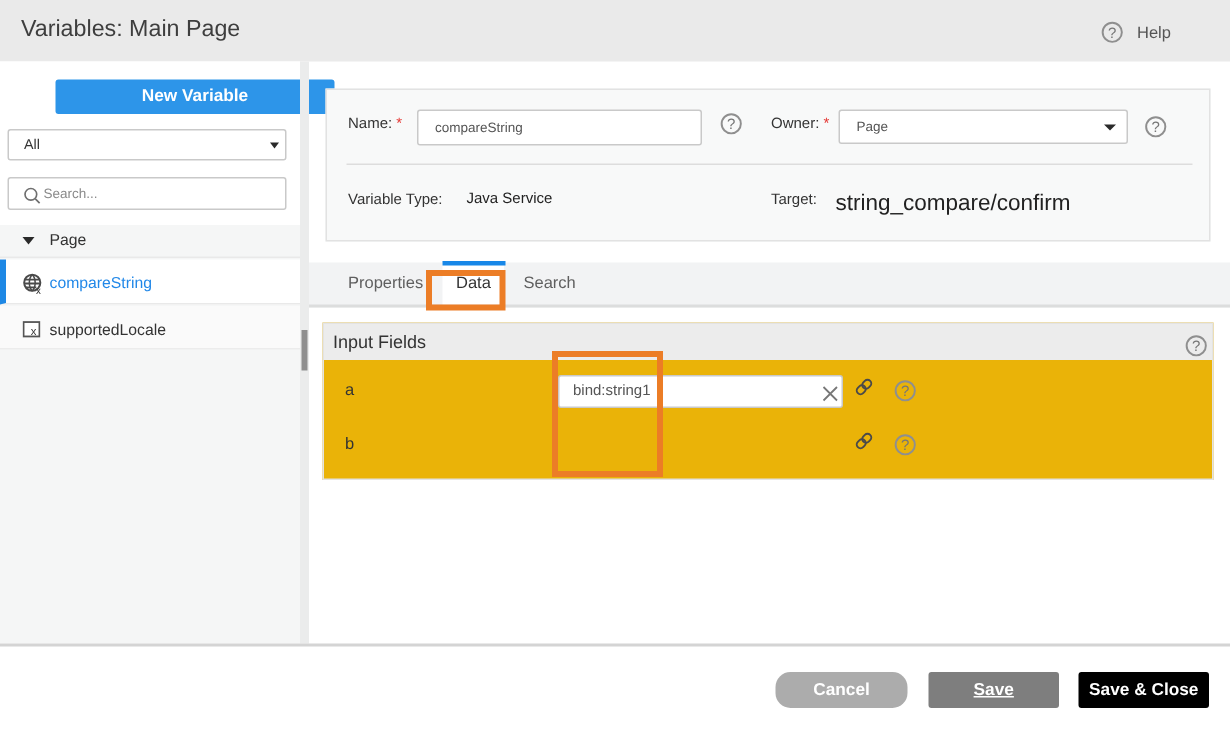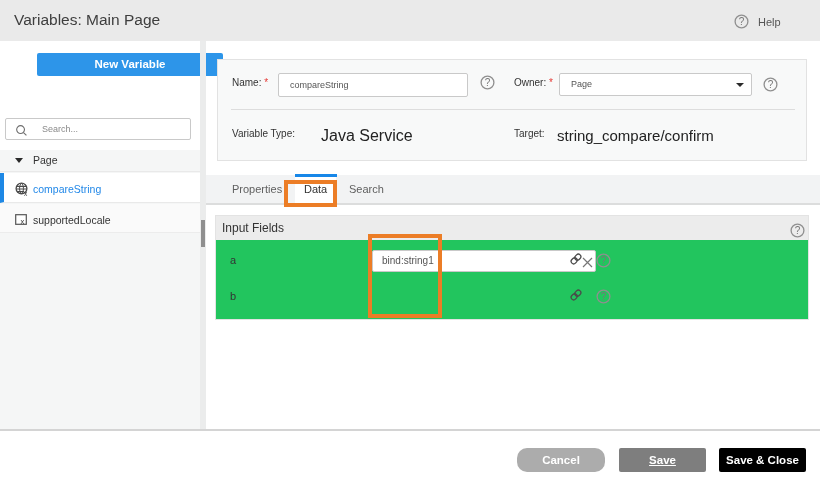--- a/index.html
+++ b/index.html
@@ -12,21 +12,21 @@
 .help { left:758px; top:16px; font-size:11px; color:#555; }
 .helpic { left:734px; top:14px; }
 
 
 .lpanel { left:0; top:41px; width:200px; height:388px; background:#fff; }
 .scrolltrack { left:200px; top:41px; width:6px; height:388px; background:#ebecec; }
 .scrollthumb { left:201px; top:220px; width:4px; height:27px; background:#8f8f8f; }
 .newvar { left:5px; top:12px; width:186px; height:23px; background:#2d95e9; border-radius:2px; color:#fff; font-weight:bold; font-size:11.5px; text-align:center; line-height:23px;margin-left:32px; }
 .allsel { left:5px; top:45px; width:186px; height:21px; border:1px solid #c9c9c9; border-radius:2px; background:#fff; font-size:9.5px; color:#333; line-height:19px; padding-left:10px; }
 .allcaret { right:4.5px; top:8px; width:0; height:0; border-left:3.5px solid transparent; border-right:3.5px solid transparent; border-top:4.5px solid #2a2a2a; }
-.search { left:5px; top:77px; width:186px; height:22px; border:1px solid #c9c9c9; border-radius:2px; background:#fff; font-size:9px; color:#8a8a8a; line-height:20px; padding-left:36px; }
+.search { left:5px; top:77px; width:186px; height:22px; border:1px solid #c9c9c9; border-radius:2px; background:#fff; font-size:9px; color:#8a8a8a; line-height:20px; padding-left:23px; }
 .tree { left:0; top:109px; width:200px; height:279px; background:#f5f6f6; }
 .rowpage { left:0; top:0; width:200px; height:22px; background:#f5f6f6; border-bottom:1px solid #e9e9e9; }
 .pagecaret { left:15px; top:8px; width:0; height:0; border-left:4.5px solid transparent; border-right:4.5px solid transparent; border-top:5.5px solid #2a2a2a; }
 .pagetext { left:33px; top:4px; font-size:10.5px; color:#333; }
 .rowcmp { left:0; top:23px; width:200px; height:30px; background:#fff; border-left:4px solid #1e88e5; border-bottom:1px solid #e9e9e9; }
 .cmptext { left:29px; top:10px; font-size:10.5px; color:#2288e8; }
 .rowloc { left:0; top:54px; width:200px; height:29px; background:#fafafa; border-bottom:1px solid #ececec; }
 .loctext { left:33px; top:10px; font-size:10.5px; color:#333; }
 
 
@@ -41,24 +41,24 @@
 .carddiv { left:13px; top:49px; width:564px; height:1px; background:#ddd; }
 
 
 .tabactive { left:89px; top:0; width:41px; height:28px; background:#fff; }
 .tabblue { left:89px; top:-1px; width:41.5px; height:2.5px; background:#1787e8; }
 .tabtxt { font-size:11px; color:#5f5f5f; top:0; height:28px; line-height:28px; }
 .orange1 { left:284px; top:180px; width:53px; height:27px; border:4px solid #ec7d26; }
 .orange2 { left:368px; top:234px; width:74px; height:84px; border:4px solid #ec7d26; }
 
 
-.ifpanel { left:215px; top:215px; width:594px; height:105px; background:#22c55e; border:1px solid #e3e3e3; }
+.ifpanel { left:215px; top:215px; width:594px; height:105px; background:#eab308; border:1px solid #e3e3e3; }
 .ifhead { left:0; top:0; width:592px; height:24px; background:#ececec; }
 .iftitle { left:6px; top:5px; font-size:12px; color:#333; }
-.bindinp { width:224px; height:22px; line-height:20px; padding-left:9px; font-size:10px; }
+.bindinp { width:190px; height:22px; line-height:20px; padding-left:9px; font-size:10px; }
 .rowlab { font-size:11px; color:#333; }
 
 
 .footline { left:0; top:429px; width:820px; height:2px; background:#d4d4d4; }
 .btn { top:448px; height:24px; border-radius:2px; color:#fff; font-weight:bold; font-size:11.5px; text-align:center; line-height:24px; }
 .cancel { left:517px; width:88px; background:#acacac;border-radius:10px; }
 .save { left:619px; width:87px; background:#7e7e7e;text-decoration:underline; }
 .saveclose { left:719px; width:87px; background:#000000; }
 </style>
 </head>
@@ -66,20 +66,21 @@
 <div class="abs header"></div>
 <div class="abs title">Variables: Main Page</div>
 <div class="abs helpic"><svg width="15" height="15" viewBox="0 0 15 15">
       <circle cx="7.5" cy="7.5" r="6.4" fill="none" stroke="#8f8f8f" stroke-width="1.3"></circle>
       <text x="7.5" y="11" text-anchor="middle" font-size="10" fill="#777" font-family="Liberation Sans">?</text>
     </svg></div>
 <div class="abs help">Help</div>
 
 <div class="abs lpanel">
   <div class="abs newvar">New Variable</div>
+  <div class="abs allsel">All<div class="abs allcaret"></div></div>
   <div class="abs search"><svg style="position:absolute;left:9px;top:5px" width="13" height="13" viewBox="0 0 14 14">
         <circle cx="6" cy="6" r="4.2" fill="none" stroke="#6f6f6f" stroke-width="1.2"></circle>
         <line x1="9.2" y1="9.2" x2="12.3" y2="12.3" stroke="#6f6f6f" stroke-width="1.2"></line>
       </svg>Search...</div>
   <div class="abs tree">
     <div class="abs rowpage">
         <div class="abs pagecaret"></div>
         <div class="abs pagetext">Page</div>
       </div>
     <div class="abs rowcmp">
@@ -119,21 +120,21 @@
         <text x="7.5" y="11" text-anchor="middle" font-size="10" fill="#777" font-family="Liberation Sans">?</text>
       </svg></div>
   <div class="abs lab" style="left:296px; top:17px">Owner: <span class="red">*</span></div>
   <div class="abs inp ownersel">Page<div class="abs ownercaret"></div></div>
   <div class="abs" style="left:545px; top:17px"><svg width="15" height="15" viewBox="0 0 15 15">
         <circle cx="7.5" cy="7.5" r="6.4" fill="none" stroke="#8f8f8f" stroke-width="1.3"></circle>
         <text x="7.5" y="11" text-anchor="middle" font-size="10" fill="#777" font-family="Liberation Sans">?</text>
       </svg></div>
   <div class="abs carddiv"></div>
   <div class="abs lab" style="left:14px; top:68px">Variable Type:</div>
-  <div class="abs lab" style="left:103px; top:67px; color:#222; font-size:16px">Java Service</div>
+  <div class="abs lab" style="left:93px; top:67px; color:#222; font-size:10px">Java Service</div>
   <div class="abs lab" style="left:296px; top:68px">Target:</div>
   <div class="abs lab" style="left:339px; top:67px; color:#222; font-size:15px">string_compare/confirm</div>
 </div>
 
 <div class="abs ifpanel">
   <div class="abs ifhead">
       <div class="abs iftitle">Input Fields</div>
     <div class="abs" style="right:3px; top:7px"><svg width="15" height="15" viewBox="0 0 15 15">
           <circle cx="7.5" cy="7.5" r="6.4" fill="none" stroke="#8f8f8f" stroke-width="1.3"></circle>
           <text x="7.5" y="11" text-anchor="middle" font-size="10" fill="#777" font-family="Liberation Sans">?</text>

